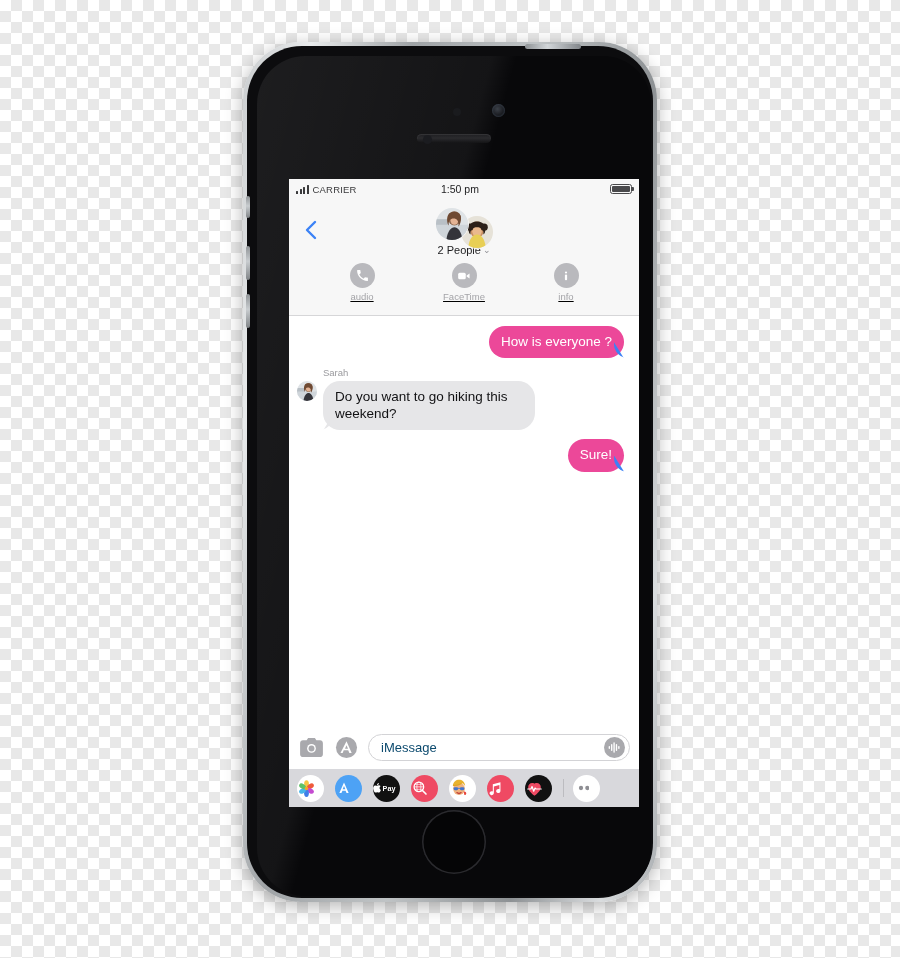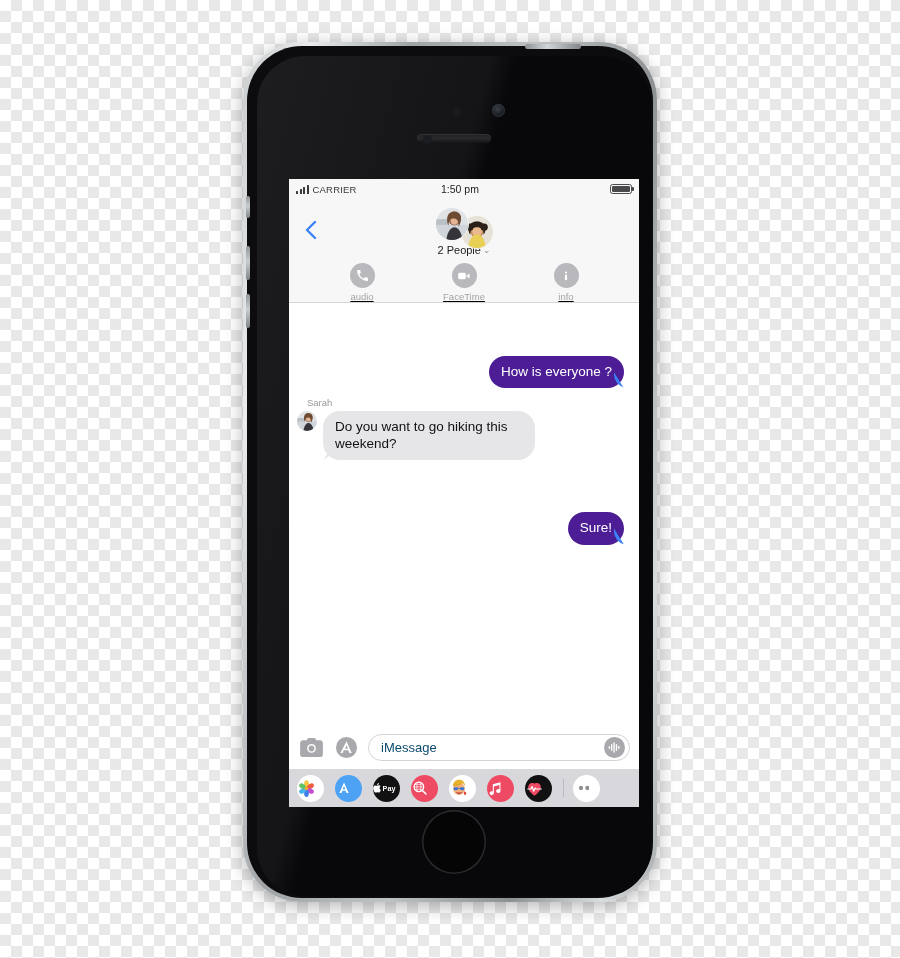--- a/index.html
+++ b/index.html
@@ -175,21 +175,21 @@
     border-radius: 0 1px 1px 0;
   }
   .battery > span { display: block; height: 100%; background: #4a4a4c; border-radius: 1px; }
 
   
   #nav-header {
     background: #f7f7f7;
     border-bottom: .5px solid #d6d6d8;
     position: relative;
     flex: 0 0 auto;
-    padding-bottom: 0;
+    padding-bottom: 13px;
   }
   #back-button {
     position: absolute;
     left: 10px; top: 18px;
     width: 26px; height: 26px;
     cursor: pointer;
   }
   #back-button svg { display: block; }
 
   #avatars {
@@ -265,24 +265,23 @@
   .bubble {
     position: relative;
     max-width: 212px;
     padding: 7px 12px 8px;
     border-radius: 17px;
     font-size: 13.5px;
     line-height: 1.27;
     word-wrap: break-word;
   }
   .bubble.out {
-    background: #4c1d95;
+    background: #ec4899;
     color: #ffffff;
     margin-right: 7px;
-    margin-top: 43px;
   }
   .bubble.out::after {
     content: "";
     position: absolute;
     right: -6px; bottom: 0;
     width: 16px; height: 16px;
     background: #3b82f6;
     border-bottom-left-radius: 14px;
     clip-path: polygon(0 0, 0% 100%, 62% 100%);
   }
@@ -298,21 +297,21 @@
     width: 16px; height: 16px;
     background: #e6e6e8;
     border-bottom-right-radius: 14px;
     clip-path: polygon(100% 0, 100% 100%, 38% 100%);
   }
 
   .in-group { display: flex; flex-direction: column; }
   .sender-name {
     font-size: 9.5px;
     color: #9a9a9e;
-    margin: 0 0 3px 10px;
+    margin: 0 0 3px 26px;
   }
   .in-line { display: flex; align-items: flex-start; }
   .thread-avatar {
     width: 20px; height: 20px;
     border-radius: 50%;
     overflow: hidden;
     flex: 0 0 auto;
     margin-bottom: 1px;
   }
   .thread-avatar svg { display: block; width: 100%; height: 100%; }

